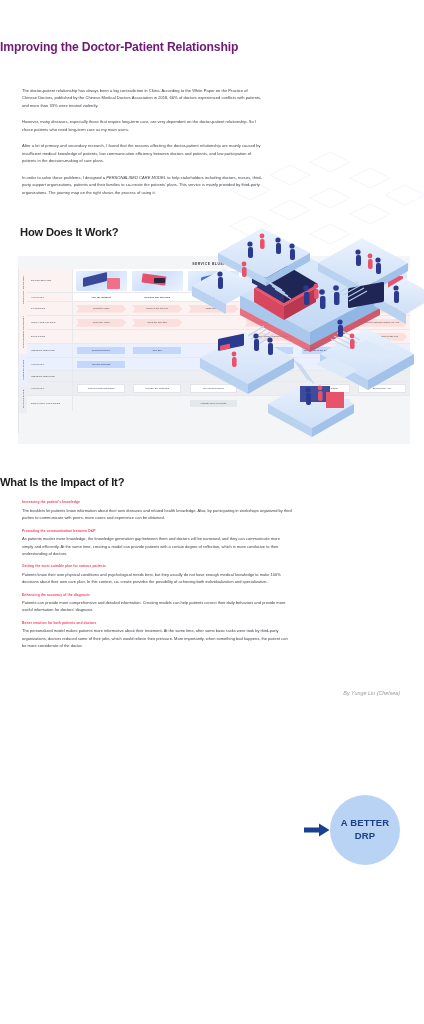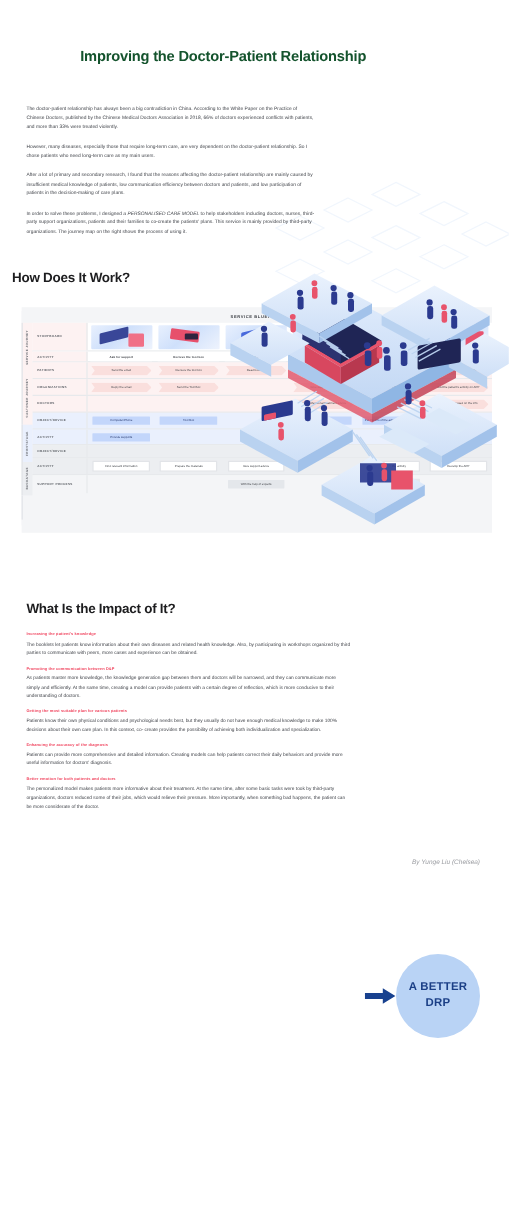--- a/index.html
+++ b/index.html
@@ -7,25 +7,25 @@
     width: 424px;
     background: #ffffff;
     font-family: "Liberation Sans", sans-serif;
     color: #2b2b2b;
   }
   body { width: 424px; min-height: 1024px; position: relative; overflow-x: hidden; }
 
   
   .hero { position: relative; padding-top: 40px; }
   .hero-title {
-    text-align: center;
+    text-align: left;
     padding-right: 52px;
     font-size: 12.2px;
     font-weight: bold;
-    color: #14532d;
+    color: #701a75;
     letter-spacing: -0.15px;
   }
   .hero-sub {
     text-align: right;
     padding-right: 52px;
     margin-top: 11px;
     font-size: 7.3px;
     color: #6e7177;
     letter-spacing: 0.15px;
   }
@@ -58,22 +58,22 @@
     pointer-events: none;
   }
 
   
   .sec-head {
     font-size: 11.2px;
     font-weight: bold;
     color: #1d1d1f;
     letter-spacing: -0.2px;
   }
-  .sec-how { margin-top: 30px; padding-left: 10px; }
-  .sec-impact { margin-top: 58px; padding-left: 22px; }
+  .sec-how { margin-top: 30px; padding-left: 20px; }
+  .sec-impact { margin-top: 32px; }
 
   
   .bp-wrap {
     margin-top: 18px;
     margin-left: 18px;
     width: 392px;
     background: #f4f5f7;
     padding: 3px 0 6px 0;
     font-size: 2.5px;
   }

